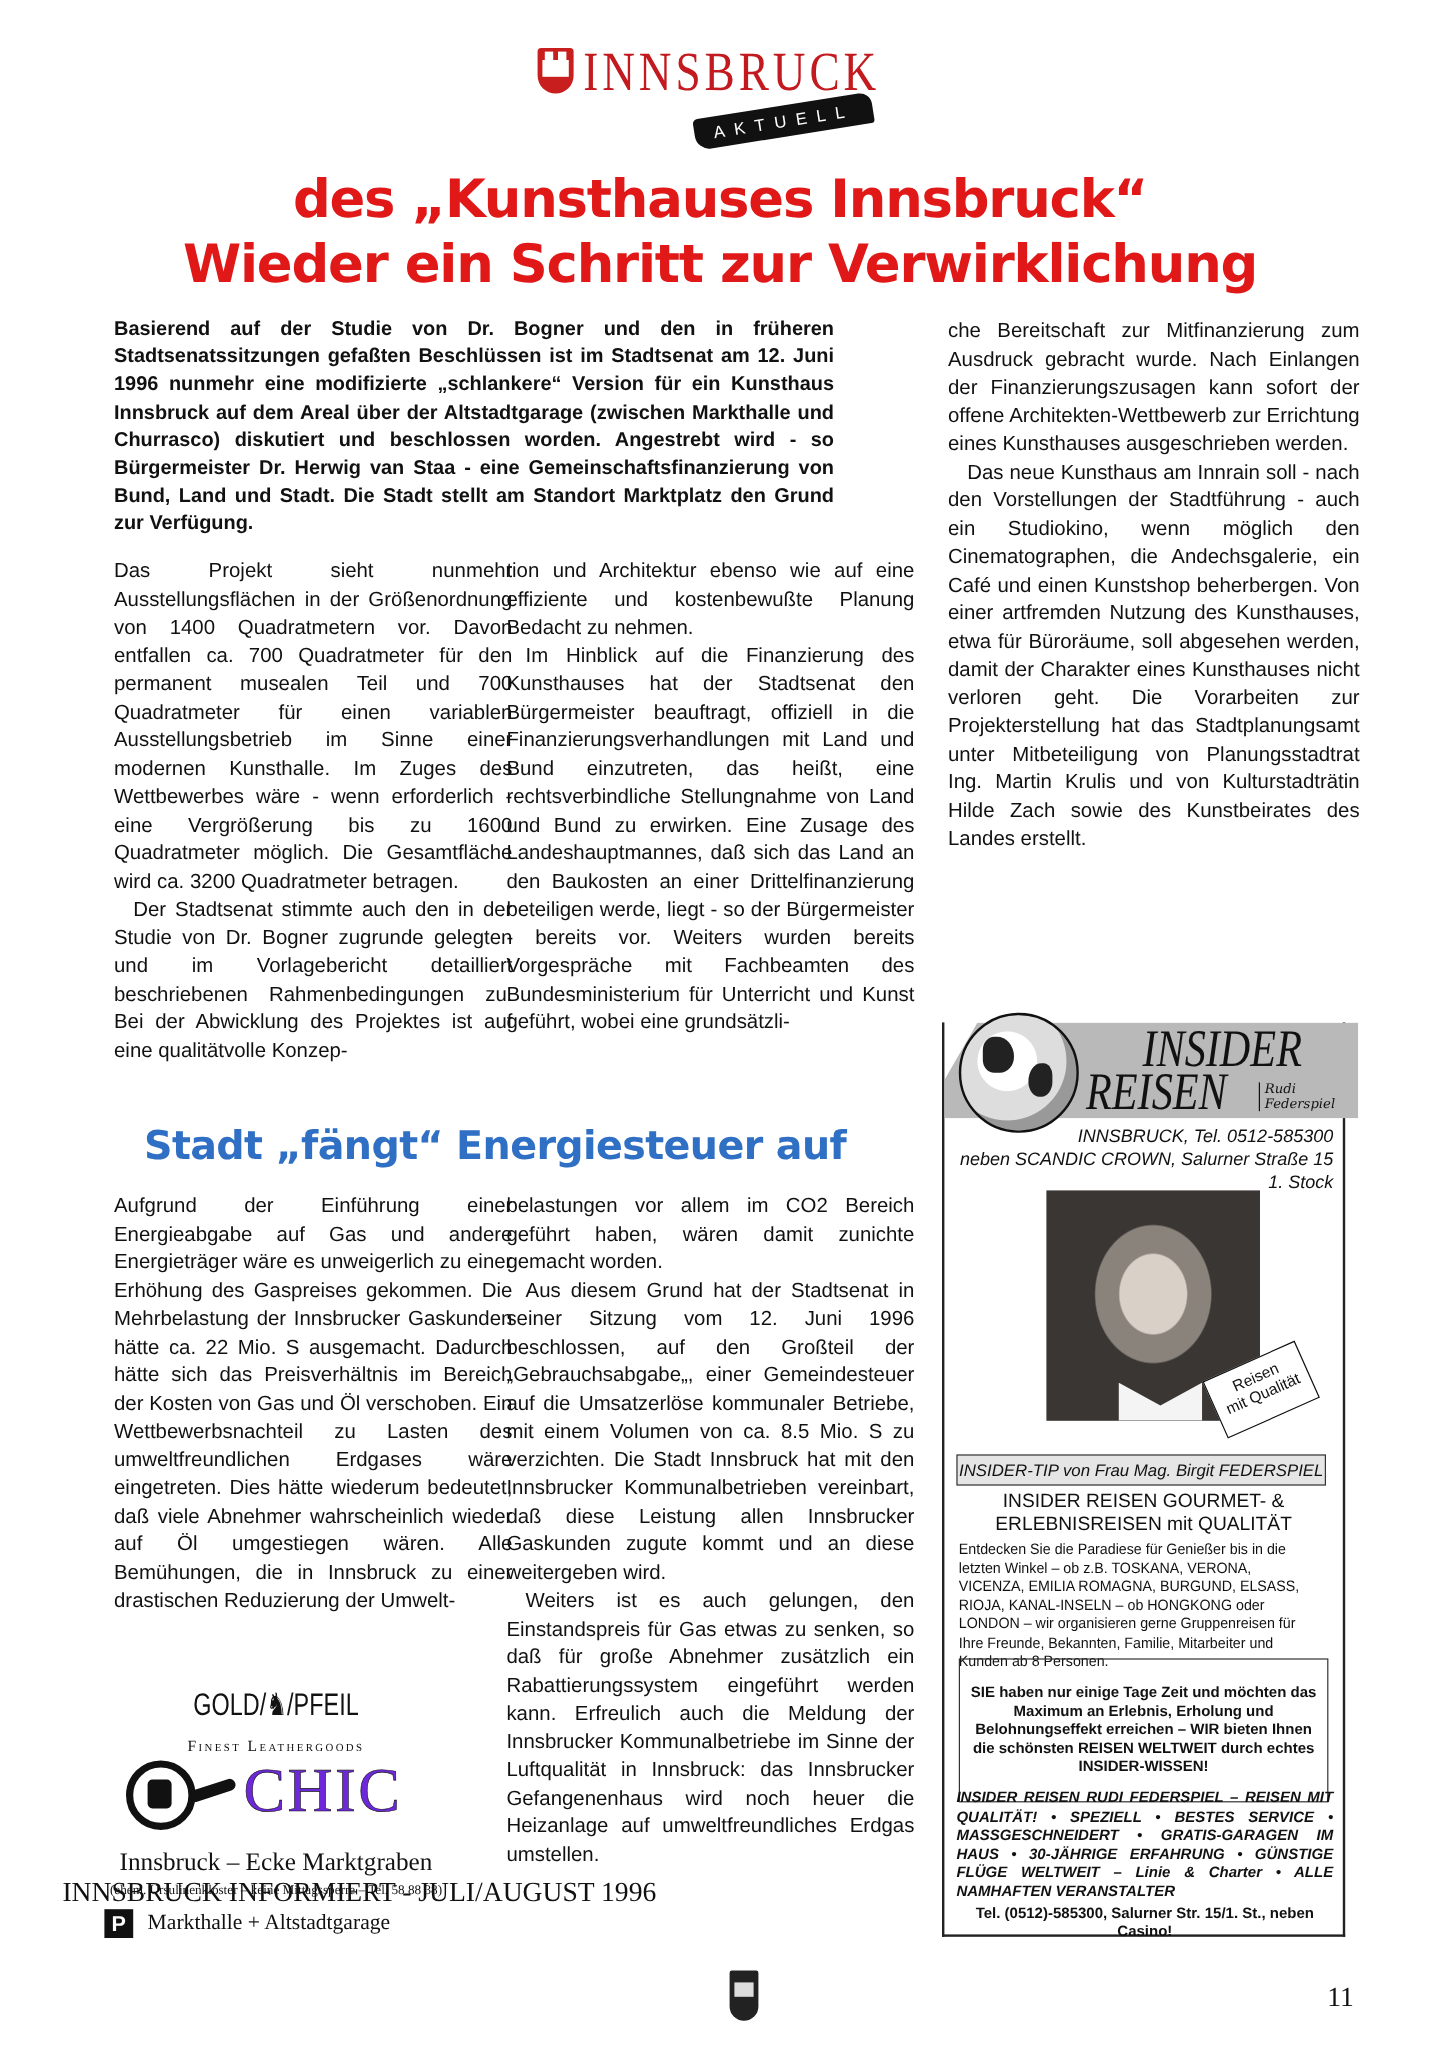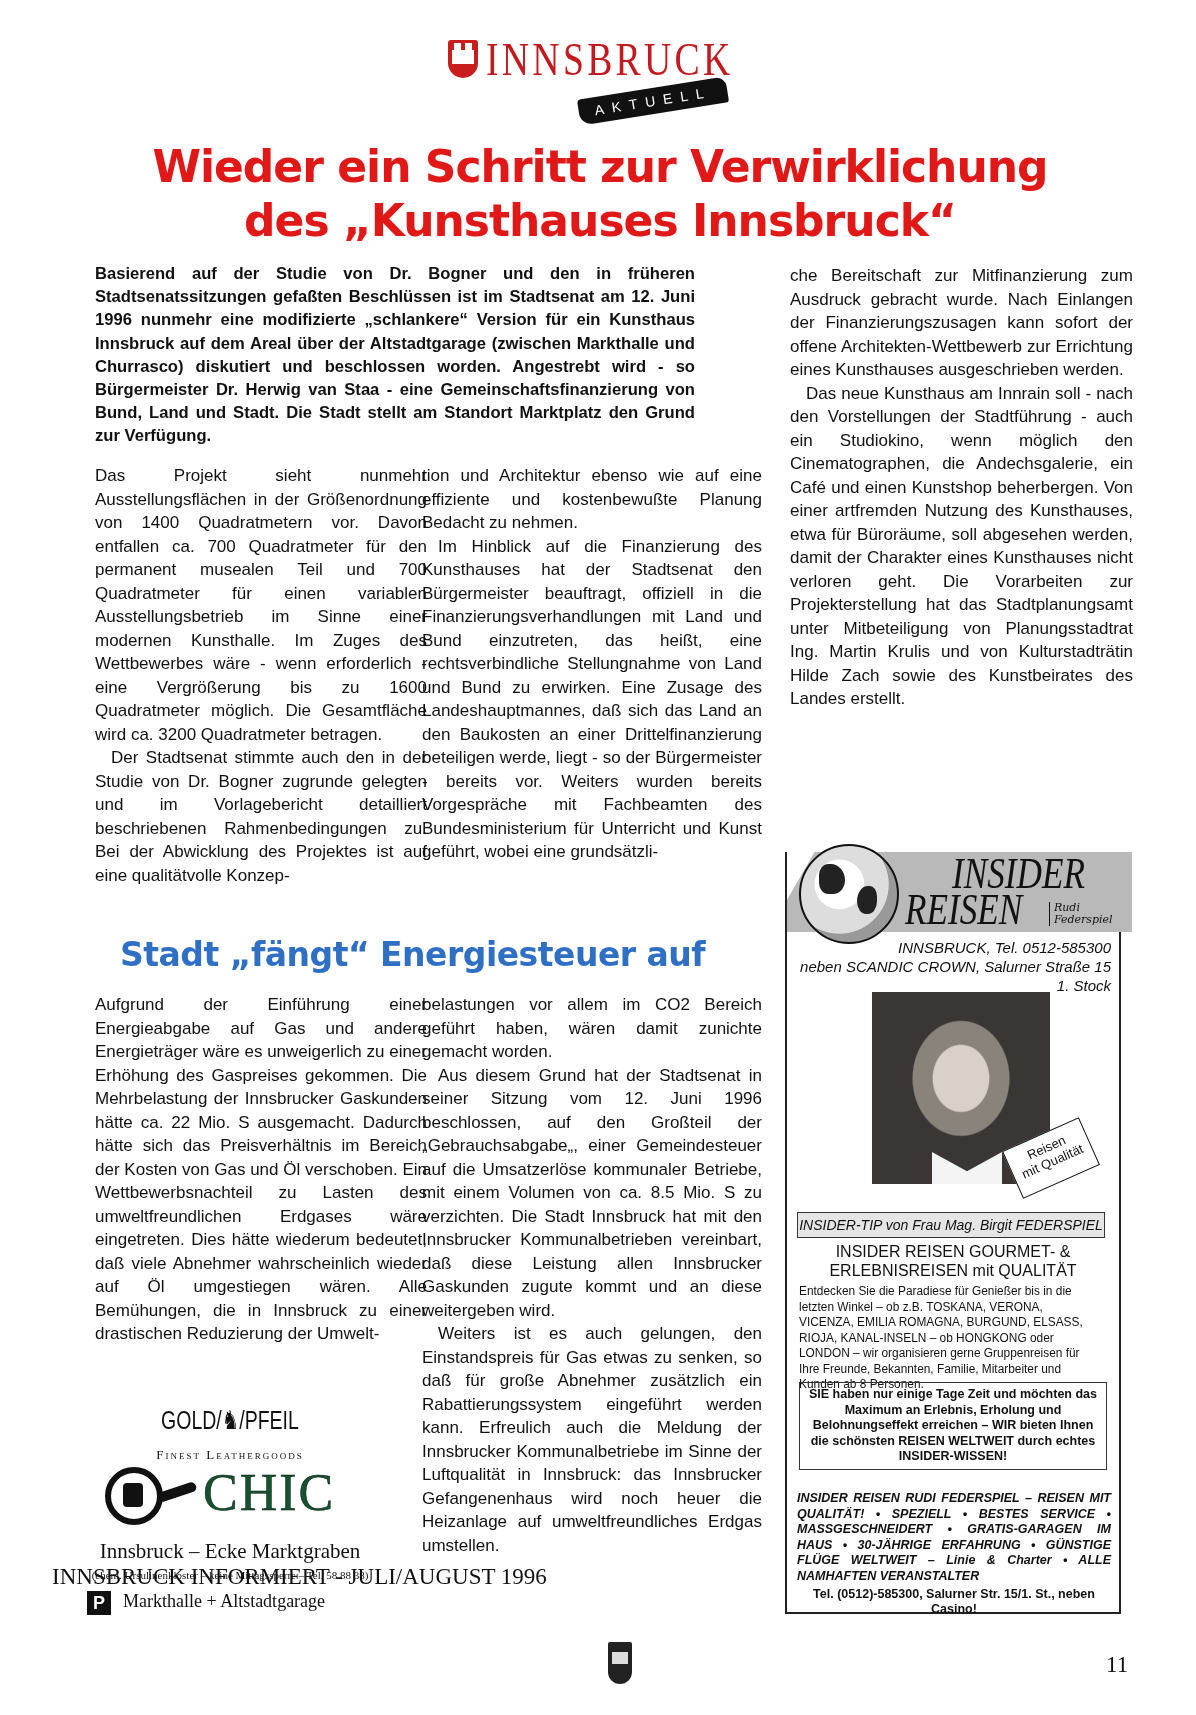--- a/index.html
+++ b/index.html
@@ -31,21 +31,21 @@
   .c5 { left: 422px; top: 993px; width: 340px; }
 
   
   .leather { position: absolute; left: 50px; top: 1405px; width: 360px; height: 215px; text-align: center; font-family: "Liberation Serif", serif; }
   .gp { position: absolute; left: 0; width: 360px; top: 0; font-family: "Liberation Sans", sans-serif; font-size: 26px; letter-spacing: 0; transform: scaleX(0.75); font-weight: normal; }
   .finest { position: absolute; left: 0; width: 360px; top: 42px; font-size: 13px; letter-spacing: 2px; font-variant: small-caps; }
   .chic-row { position: absolute; left: 55px; top: 62px; height: 60px; width: 300px; }
   .chic-logo { position: absolute; left: 0; top: 0; width: 46px; height: 46px; border: 6px solid #111; border-radius: 50%; }
   .chic-logo:before { content: ""; position: absolute; left: 12px; top: 10px; width: 20px; height: 24px; background: #111; border-radius: 4px; }
   .chic-handle { position: absolute; left: 52px; top: 20px; width: 40px; height: 10px; background: #111; border-radius: 6px; transform: rotate(-18deg); }
-  .chic-text { position: absolute; left: 98px; top: -4px; font-size: 52px; letter-spacing: 2px; color: #14532d; -webkit-text-stroke: 0.5px #111; }
+  .chic-text { position: absolute; left: 98px; top: -4px; font-size: 52px; letter-spacing: 2px; color: #6d28d9; -webkit-text-stroke: 0.5px #111; }
   .ecke { position: absolute; left: 0; width: 360px; top: 134px; font-size: 21px; }
   .ehem { position: absolute; left: 0; width: 360px; top: 164px; font-size: 11px; }
   .park { position: absolute; left: 5px; top: 186px; width: 360px; text-align: left; font-size: 18px; margin-left: 32px; }
   .park .p { display: inline-block; width: 24px; height: 24px; background: #111; color: #fff; font-family: "Liberation Sans", sans-serif; font-weight: bold; text-align: center; line-height: 24px; font-size: 18px; vertical-align: middle; margin-right: 12px; }
 
   
   .ins { position: absolute; left: 785px; top: 852px; width: 332px; height: 760px; border: 2px solid #222; border-top: none; }
   .ins-banner { position: absolute; left: 0; top: 0; width: 345px; height: 80px; background: #b9b9b9; clip-path: polygon(8% 0, 100% 0, 100% 100%, 0 100%, 0 60%); }
   .globe { position: absolute; left: 12px; top: -8px; width: 96px; height: 96px; border-radius: 50%; border: 2px solid #111; background: radial-gradient(circle at 40% 40%, #fff 0 30%, #ddd 31% 60%, #999 61%); }
   .globe:before { content: ""; position: absolute; left: 18px; top: 18px; width: 26px; height: 30px; background: #222; border-radius: 40% 60% 50% 40%; }
@@ -53,21 +53,21 @@
   .ins-logo1 { position: absolute; left: 165px; top: 0; font-family: "Liberation Serif", serif; font-style: italic; font-size: 44px; line-height: 44px; transform: scaleX(0.8); transform-origin: left; color: #111; }
   .ins-logo2 { position: absolute; left: 118px; top: 36px; font-family: "Liberation Serif", serif; font-style: italic; font-size: 44px; line-height: 44px; transform: scaleX(0.8); transform-origin: left; color: #111; }
   .rudi { position: absolute; left: 262px; top: 50px; font-family: "DejaVu Serif", serif; font-style: italic; font-size: 11px; line-height: 12px; border-left: 1px solid #111; padding-left: 4px; }
   .ins-addr { position: absolute; right: 8px; top: 86px; text-align: right; font-style: italic; font-size: 15px; line-height: 19px; }
   .photo { position: absolute; left: 85px; top: 140px; width: 178px; height: 192px; background: radial-gradient(ellipse at 50% 45%, #d9d0c8 0 22%, #8a837c 23% 38%, #3a3633 39% 100%); }
   .photo .collar { position: absolute; left: 60px; top: 160px; width: 70px; height: 32px; background: #f4f4f4; clip-path: polygon(0 0, 50% 60%, 100% 0, 100% 100%, 0 100%); }
   .stamp { position: absolute; left: 222px; top: 280px; width: 82px; height: 44px; border: 1.5px solid #111; background: #fff; transform: rotate(-24deg); font-size: 13px; line-height: 15px; text-align: center; padding-top: 6px; }
   .tip { position: absolute; left: 10px; top: 360px; width: 306px; height: 24px; background: #e5e5e5; border: 1.5px solid #333; font-style: italic; font-size: 14px; line-height: 24px; text-align: center; }
   .gourmet { position: absolute; left: 0; width: 332px; top: 390px; text-align: center; font-size: 16px; line-height: 19px; }
   .entdecken { position: absolute; left: 12px; width: 310px; top: 432px; font-size: 12.5px; line-height: 15.5px; transform: scaleX(0.95); transform-origin: left; }
-  .sie-box { position: absolute; left: 12px; top: 530px; width: 300px; border: 1.5px solid #333; font-size: 12.5px; line-height: 15.5px; font-weight: bold; text-align: center; padding: 4px 3px; }
+  .sie-box { position: absolute; left: 12px; top: 530px; width: 300px; border: 1.5px solid #333; font-size: 12.5px; line-height: 15.5px; font-weight: bold; text-align: center; padding: 20px 3px; }
   .insider-list { position: absolute; left: 10px; width: 314px; top: 628px; font-size: 12.5px; line-height: 15.5px; font-weight: bold; font-style: italic; text-align: justify; margin-top: 11px; }
   .insider-tel { position: absolute; left: 10px; width: 314px; top: 735px; font-size: 12.5px; line-height: 15px; font-weight: bold; text-align: center; }
 
   
   .footer { position: absolute; left: 52px; top: 1564px; font-family: "Liberation Serif", serif; font-size: 23px; letter-spacing: 0; }
   .footer-crest { position: absolute; left: 608px; top: 1642px; width: 24px; height: 42px; background: #222; border-radius: 2px 2px 12px 12px; }
   .footer-crest:before { content: ""; position: absolute; left: 4px; top: 10px; width: 16px; height: 12px; background: #ddd; }
   .page-num { position: absolute; left: 1106px; top: 1652px; font-family: "Liberation Serif", serif; font-size: 23px; }
 </style>
 </head>
@@ -75,22 +75,22 @@
 
 <div class="masthead">
   <div class="crest">
       <div class="bridge"></div>
     </div>
   <div class="mast-title">INNSBRUCK</div>
   <div class="aktuell">AKTUELL</div>
 </div>
 
 <div class="headline">
+  <div>des „Kunsthauses Innsbruck“</div>
   <div>Wieder ein Schritt zur Verwirklichung</div>
-  <div>des „Kunsthauses Innsbruck“</div>
 </div>
 
 <div class="lead">Basierend auf der Studie von Dr. Bogner und den in früheren Stadtsenatssitzungen gefaßten Beschlüssen ist im Stadtsenat am 12. Juni 1996 nunmehr eine modifizierte „schlankere“ Version für ein Kunsthaus Innsbruck auf dem Areal über der Altstadtgarage (zwischen Markthalle und Churrasco) diskutiert und beschlossen worden. Angestrebt wird - so Bürgermeister Dr. Herwig van Staa - eine Gemeinschaftsfinanzierung von Bund, Land und Stadt. Die Stadt stellt am Standort Marktplatz den Grund zur Verfügung.</div>
 
 <div class="col c1">
   <p>Das Projekt sieht nunmehr Ausstellungsflächen in der Größenordnung von 1400 Quadratmetern vor. Davon entfallen ca. 700 Quadratmeter für den permanent musealen Teil und 700 Quadratmeter für einen variablen Ausstellungsbetrieb im Sinne einer modernen Kunsthalle. Im Zuges des Wettbewerbes wäre - wenn erforderlich - eine Vergrößerung bis zu 1600 Quadratmeter möglich. Die Gesamtfläche wird ca. 3200 Quadratmeter betragen.</p>
   <p class="indent">Der Stadtsenat stimmte auch den in der Studie von Dr. Bogner zugrunde gelegten und im Vorlagebericht detailliert beschriebenen Rahmenbedingungen zu. Bei der Abwicklung des Projektes ist auf eine qualitätvolle Konzep-</p>
 </div>
 <div class="col c2">
   <p>tion und Architektur ebenso wie auf eine effiziente und kostenbewußte Planung Bedacht zu nehmen.</p>

